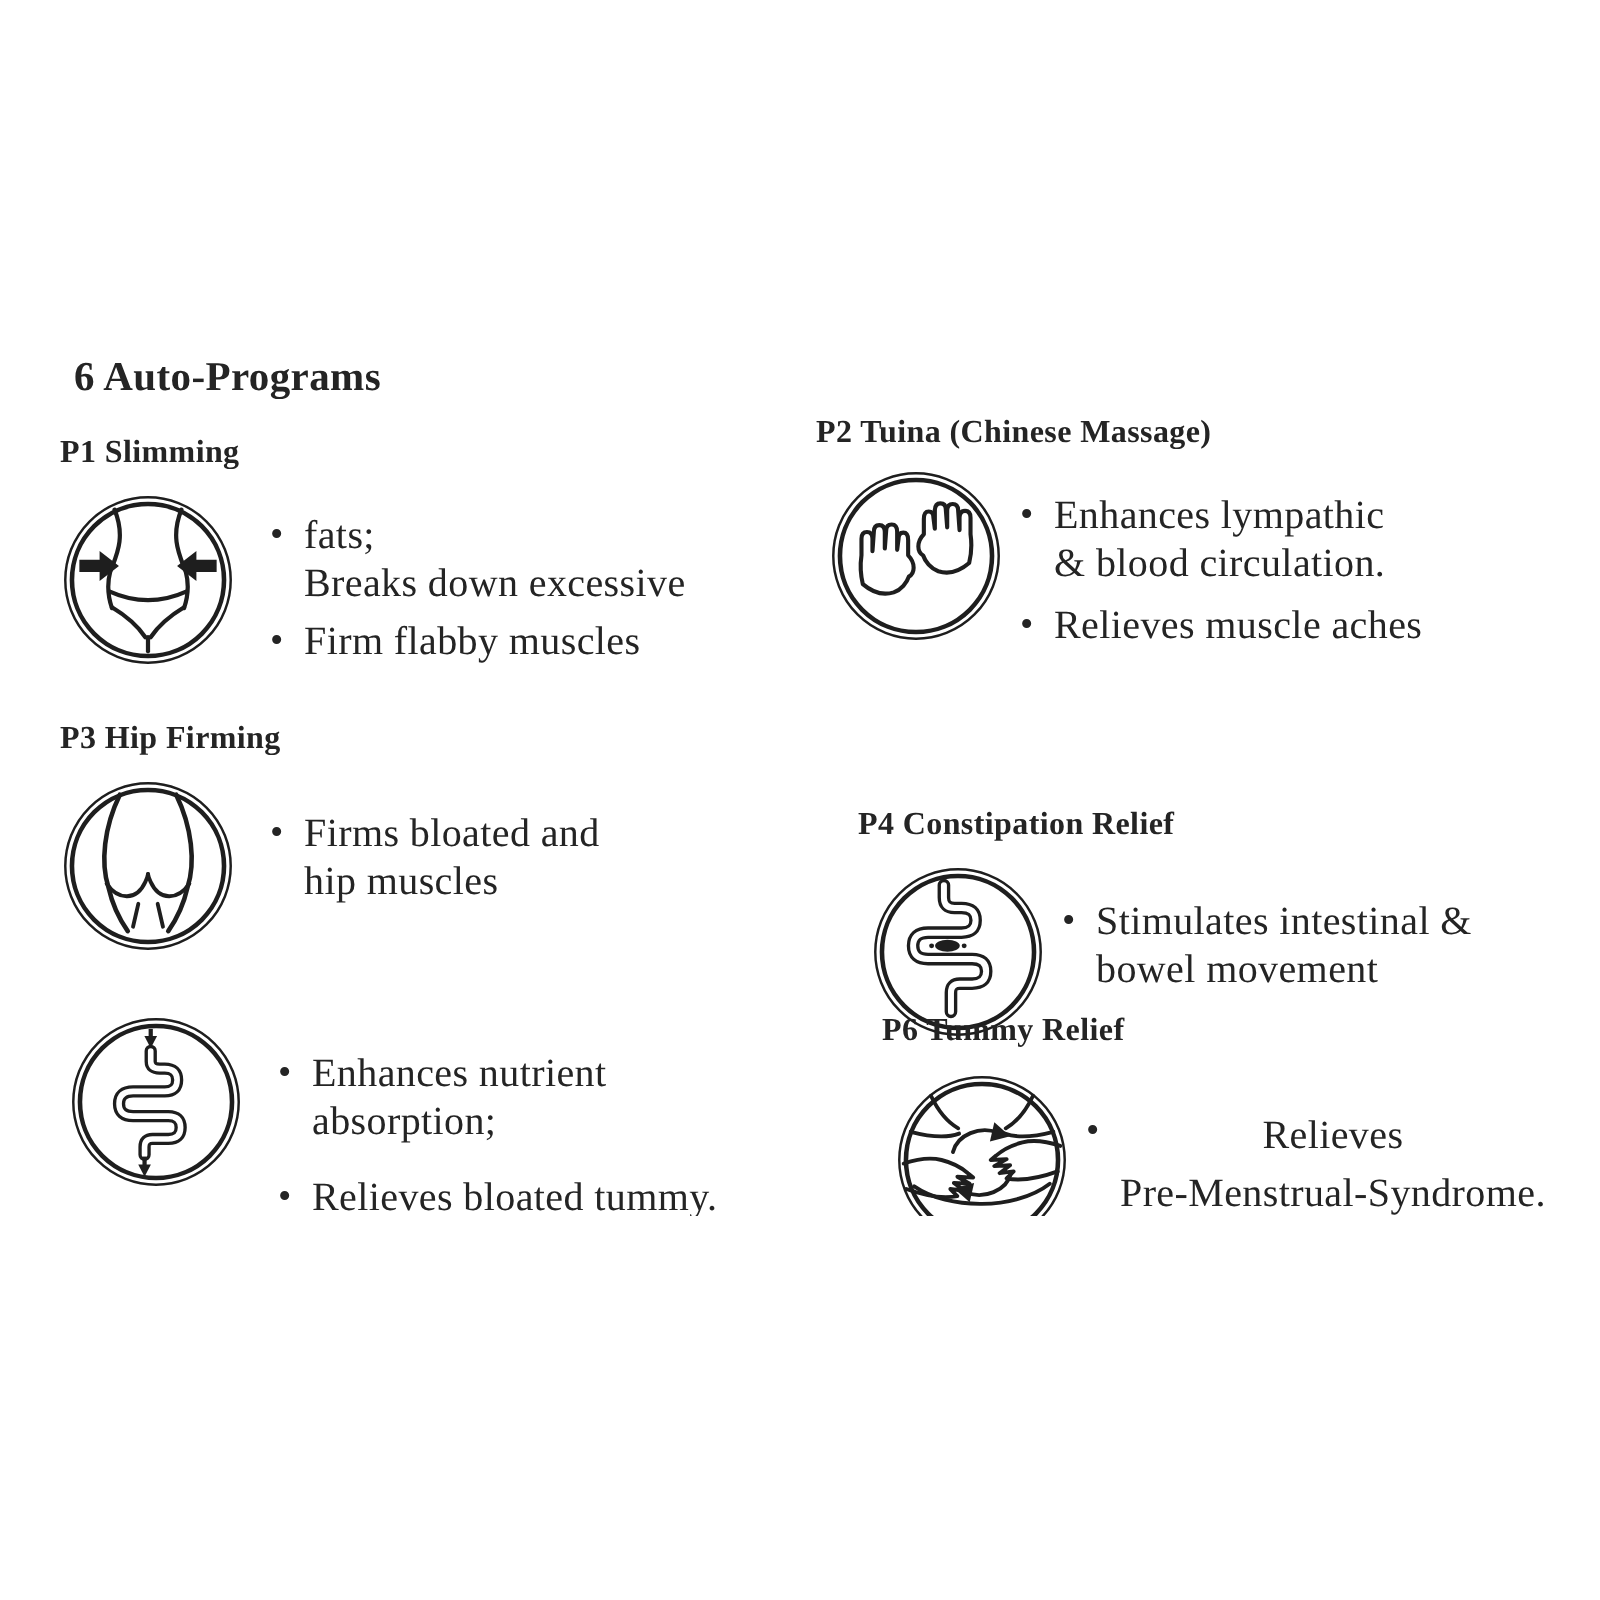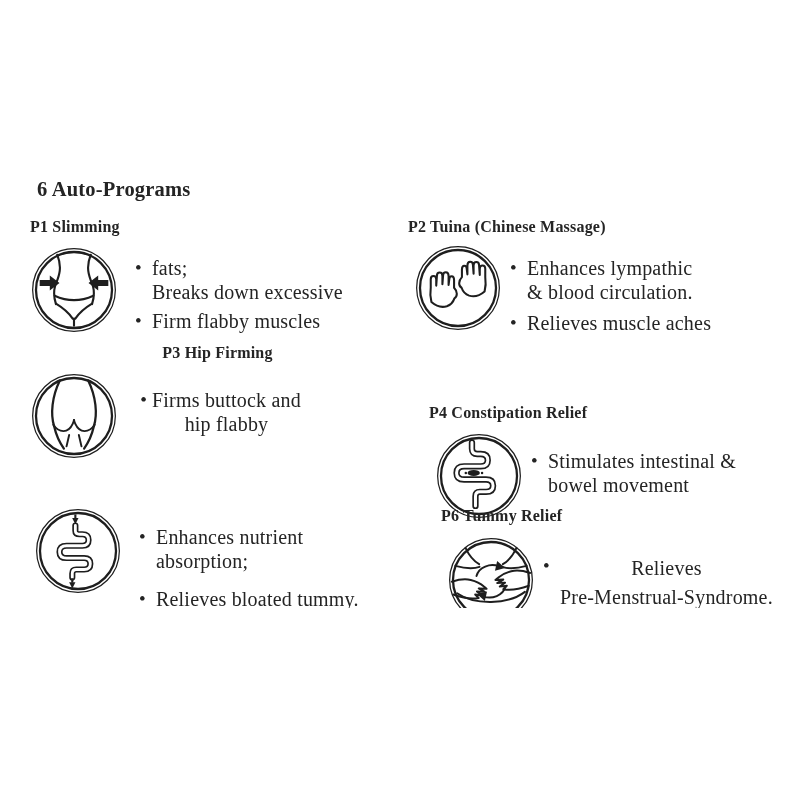--- a/index.html
+++ b/index.html
@@ -16,24 +16,24 @@
   .ptitle { margin:0; font-size:16px; font-weight:700; line-height:26px; letter-spacing:0.2px; white-space:nowrap; }
   .prow { display:flex; align-items:flex-start; }
   .icon { flex:0 0 auto; width:88px; height:88px; }
   .icon svg { display:block; width:88px; height:88px; }
   .bullets { list-style:none; margin:0; }
   .bullet { display:flex; }
   .dot { flex:0 0 17px; width:17px; font-size:19px; line-height:24px; }
   .bline { display:block; white-space:nowrap; font-size:20px; line-height:24px; letter-spacing:0.2px; }
   #s1 { left:30px; top:214px; width:375px; }
   #s1 .prow { margin-top:6px; }  #s1 .bullets { padding:10px 0 0 17px; }  #s1 .li2 { margin-top:5px; }
-  #s2 { left:408px; top:214px; width:392px; }
+  #s2 { left:408px; top:204px; width:392px; }
   #s2 .prow { margin-top:4px; }  #s2 .bullets { padding:12px 0 0 8px; }   #s2 .li2 { margin-top:7px; }
   #s2 .icon, #s4 .icon, #s6 .icon { margin-left:6px; }
-  #s3 { left:30px; top:340px; width:375px;text-align:center; }
+  #s3 { left:30px; top:357px; width:375px; }
   #s3 .prow { margin-top:6px; }  #s3 .bullets { padding:16px 0 0 17px; }
   #s4 { left:429px; top:361px; width:392px;margin-top:39px; }
   #s4 .prow { margin-top:6px; }  #s4 .bullets { padding:17px 0 0 8px; }
   #s5 { left:30px; top:502px; width:375px; }
   #s5 .icon { margin-left:4px; }
   #s5 .prow { margin-top:5px; }  #s5 .bullets { padding:18px 0 0 17px; }  #s5 .li2 { margin-top:14px; }
   #s6 { left:408px; top:503px; width:392px;margin-left:33px; }
   #s6 .prow { margin-top:7px; }  #s6 .bullets { padding:18px 0 0 8px; }
   #s6 .bline { line-height:29px;text-align:center; }
   .pagenum {
@@ -136,22 +136,22 @@
             <path stroke-width="2.2" d="M73.5,60 C67,69.5 56.5,70 51.5,59 Q50.3,56.5 50,54.5"></path>
             <path stroke-width="2.2" d="M44.5,71.5 L41.5,84.5"></path>
             <path stroke-width="2.2" d="M55.5,71.5 L58.5,84.5"></path>
           </g>
         </svg>
       </span>
       <ul class="bullets">
         <li class="bullet">
           <span class="dot">•</span>
           <span class="blines">
-              <span class="bline">Firms buttock and</span>
-              <span class="bline">hip flabby</span>
+              <span class="bline">Firms bloated and</span>
+              <span class="bline">hip muscles</span>
             </span>
         </li>
       </ul>
     </div>
   </section>
 
   <section class="program" id="s4">
     <h2 class="ptitle">P4 Constipation Relief</h2>
     <div class="prow">
       <span class="icon">

